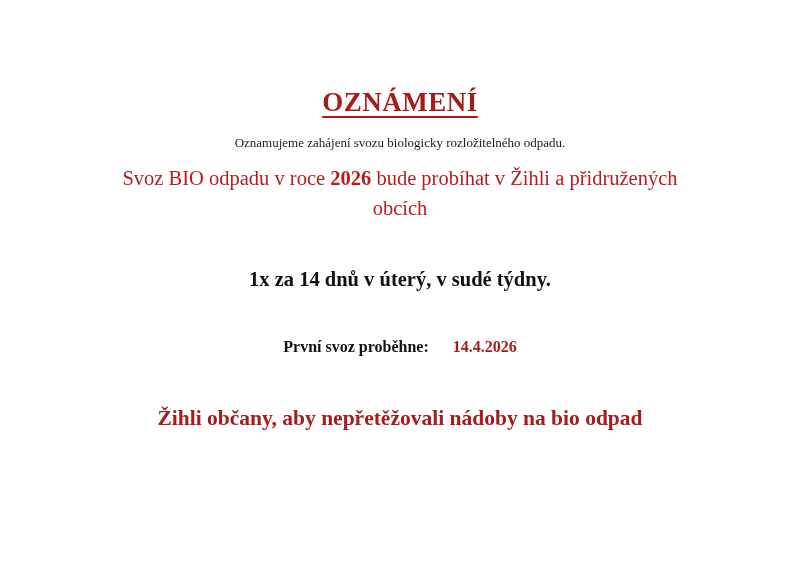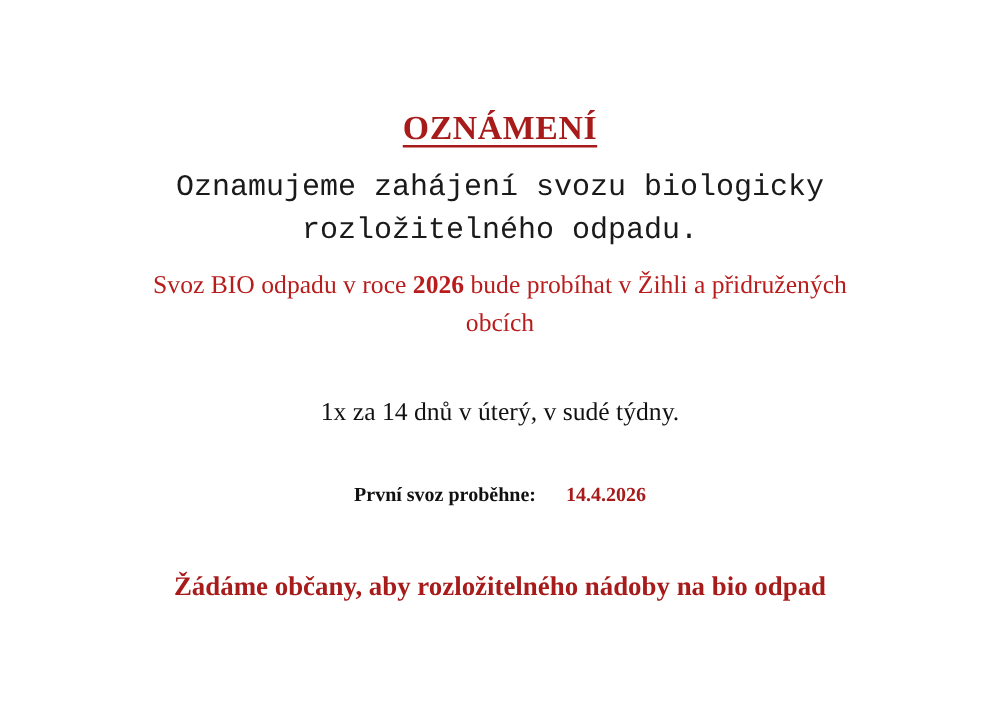--- a/index.html
+++ b/index.html
@@ -46,25 +46,24 @@
     text-decoration: underline;
     text-decoration-thickness: 2px;
     text-underline-offset: 5px;
   }
 
   .spacer-title-top { height: 88px; }
 
   
   .intro-line {
     margin: 0;
-    font-size: 24px;
+    font-size: 13px;
     font-weight: normal;
     line-height: 1.45;
     color: #1a1a1a;
-    font-family: Liberation Mono, monospace;
   }
   .spacer-after-title { height: 16px; }
 
   .intro-line-2 {
     margin: 0;
     padding: 0 26px;
     font-size: 20.5px;
     font-weight: normal;
     line-height: 1.5;
     color: #b91c1c;
@@ -73,21 +72,21 @@
 
   .bold-inline {
     font-weight: bold;
   }
 
   
   .spacer-before-frequency { height: 42px; }
   .frequency-line {
     margin: 0;
     font-size: 20.5px;
-    font-weight: normal;
+    font-weight: bold;
     line-height: 1.3;
     color: #111111;
   }
 
   
   .spacer-before-first { height: 44px; }
   .first-collection-line {
     margin: 0;
     font-size: 16px;
     font-weight: bold;
@@ -132,16 +131,16 @@
     <div class="spacer-before-frequency"></div>
 
     <p class="frequency-line">1x za 14 dnů v úterý, v sudé týdny.</p>
 
     <div class="spacer-before-first"></div>
 
     <p class="first-collection-line"><span>První svoz proběhne:</span><span>      </span><span class="first-collection-date">14.4.2026</span></p>
 
     <div class="spacer-before-request"></div>
 
-    <p class="request-line">Žádáme občany, aby rozložitelného nádoby na bio odpad</p>
+    <p class="request-line">Žihli občany, aby nepřetěžovali nádoby na bio odpad</p>
 
   </div>
 </div>
 
 </body></html>

